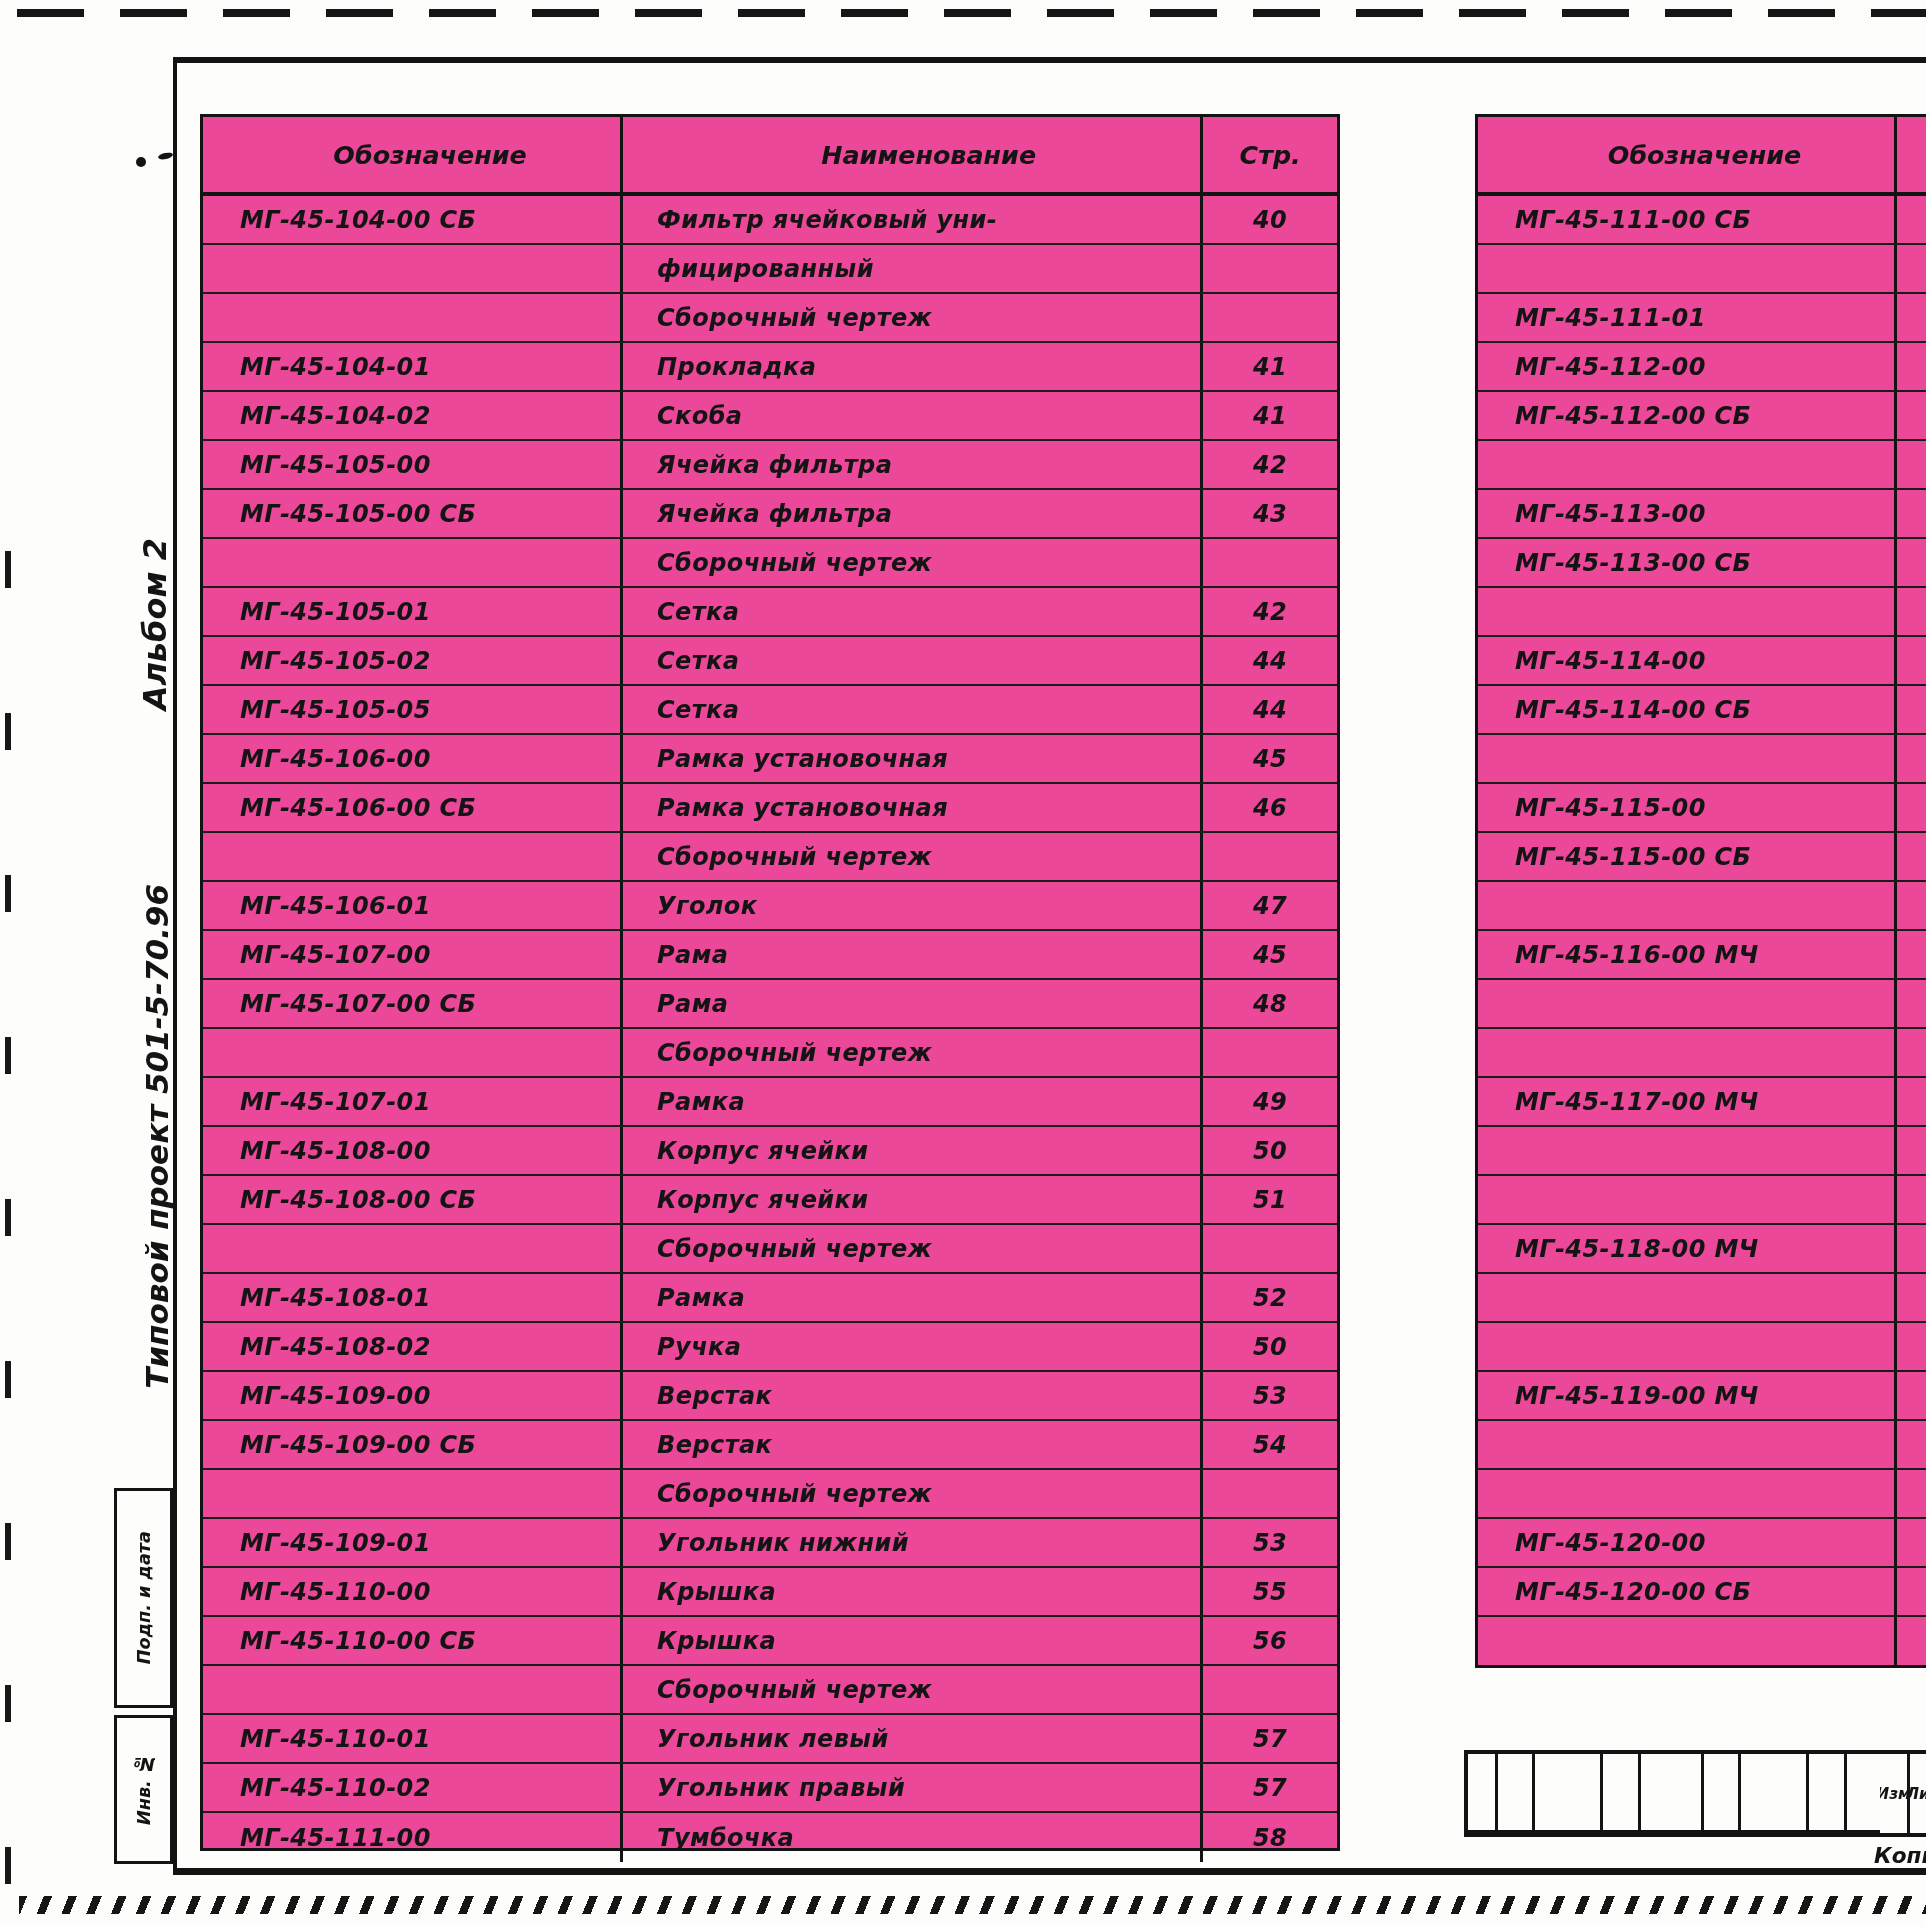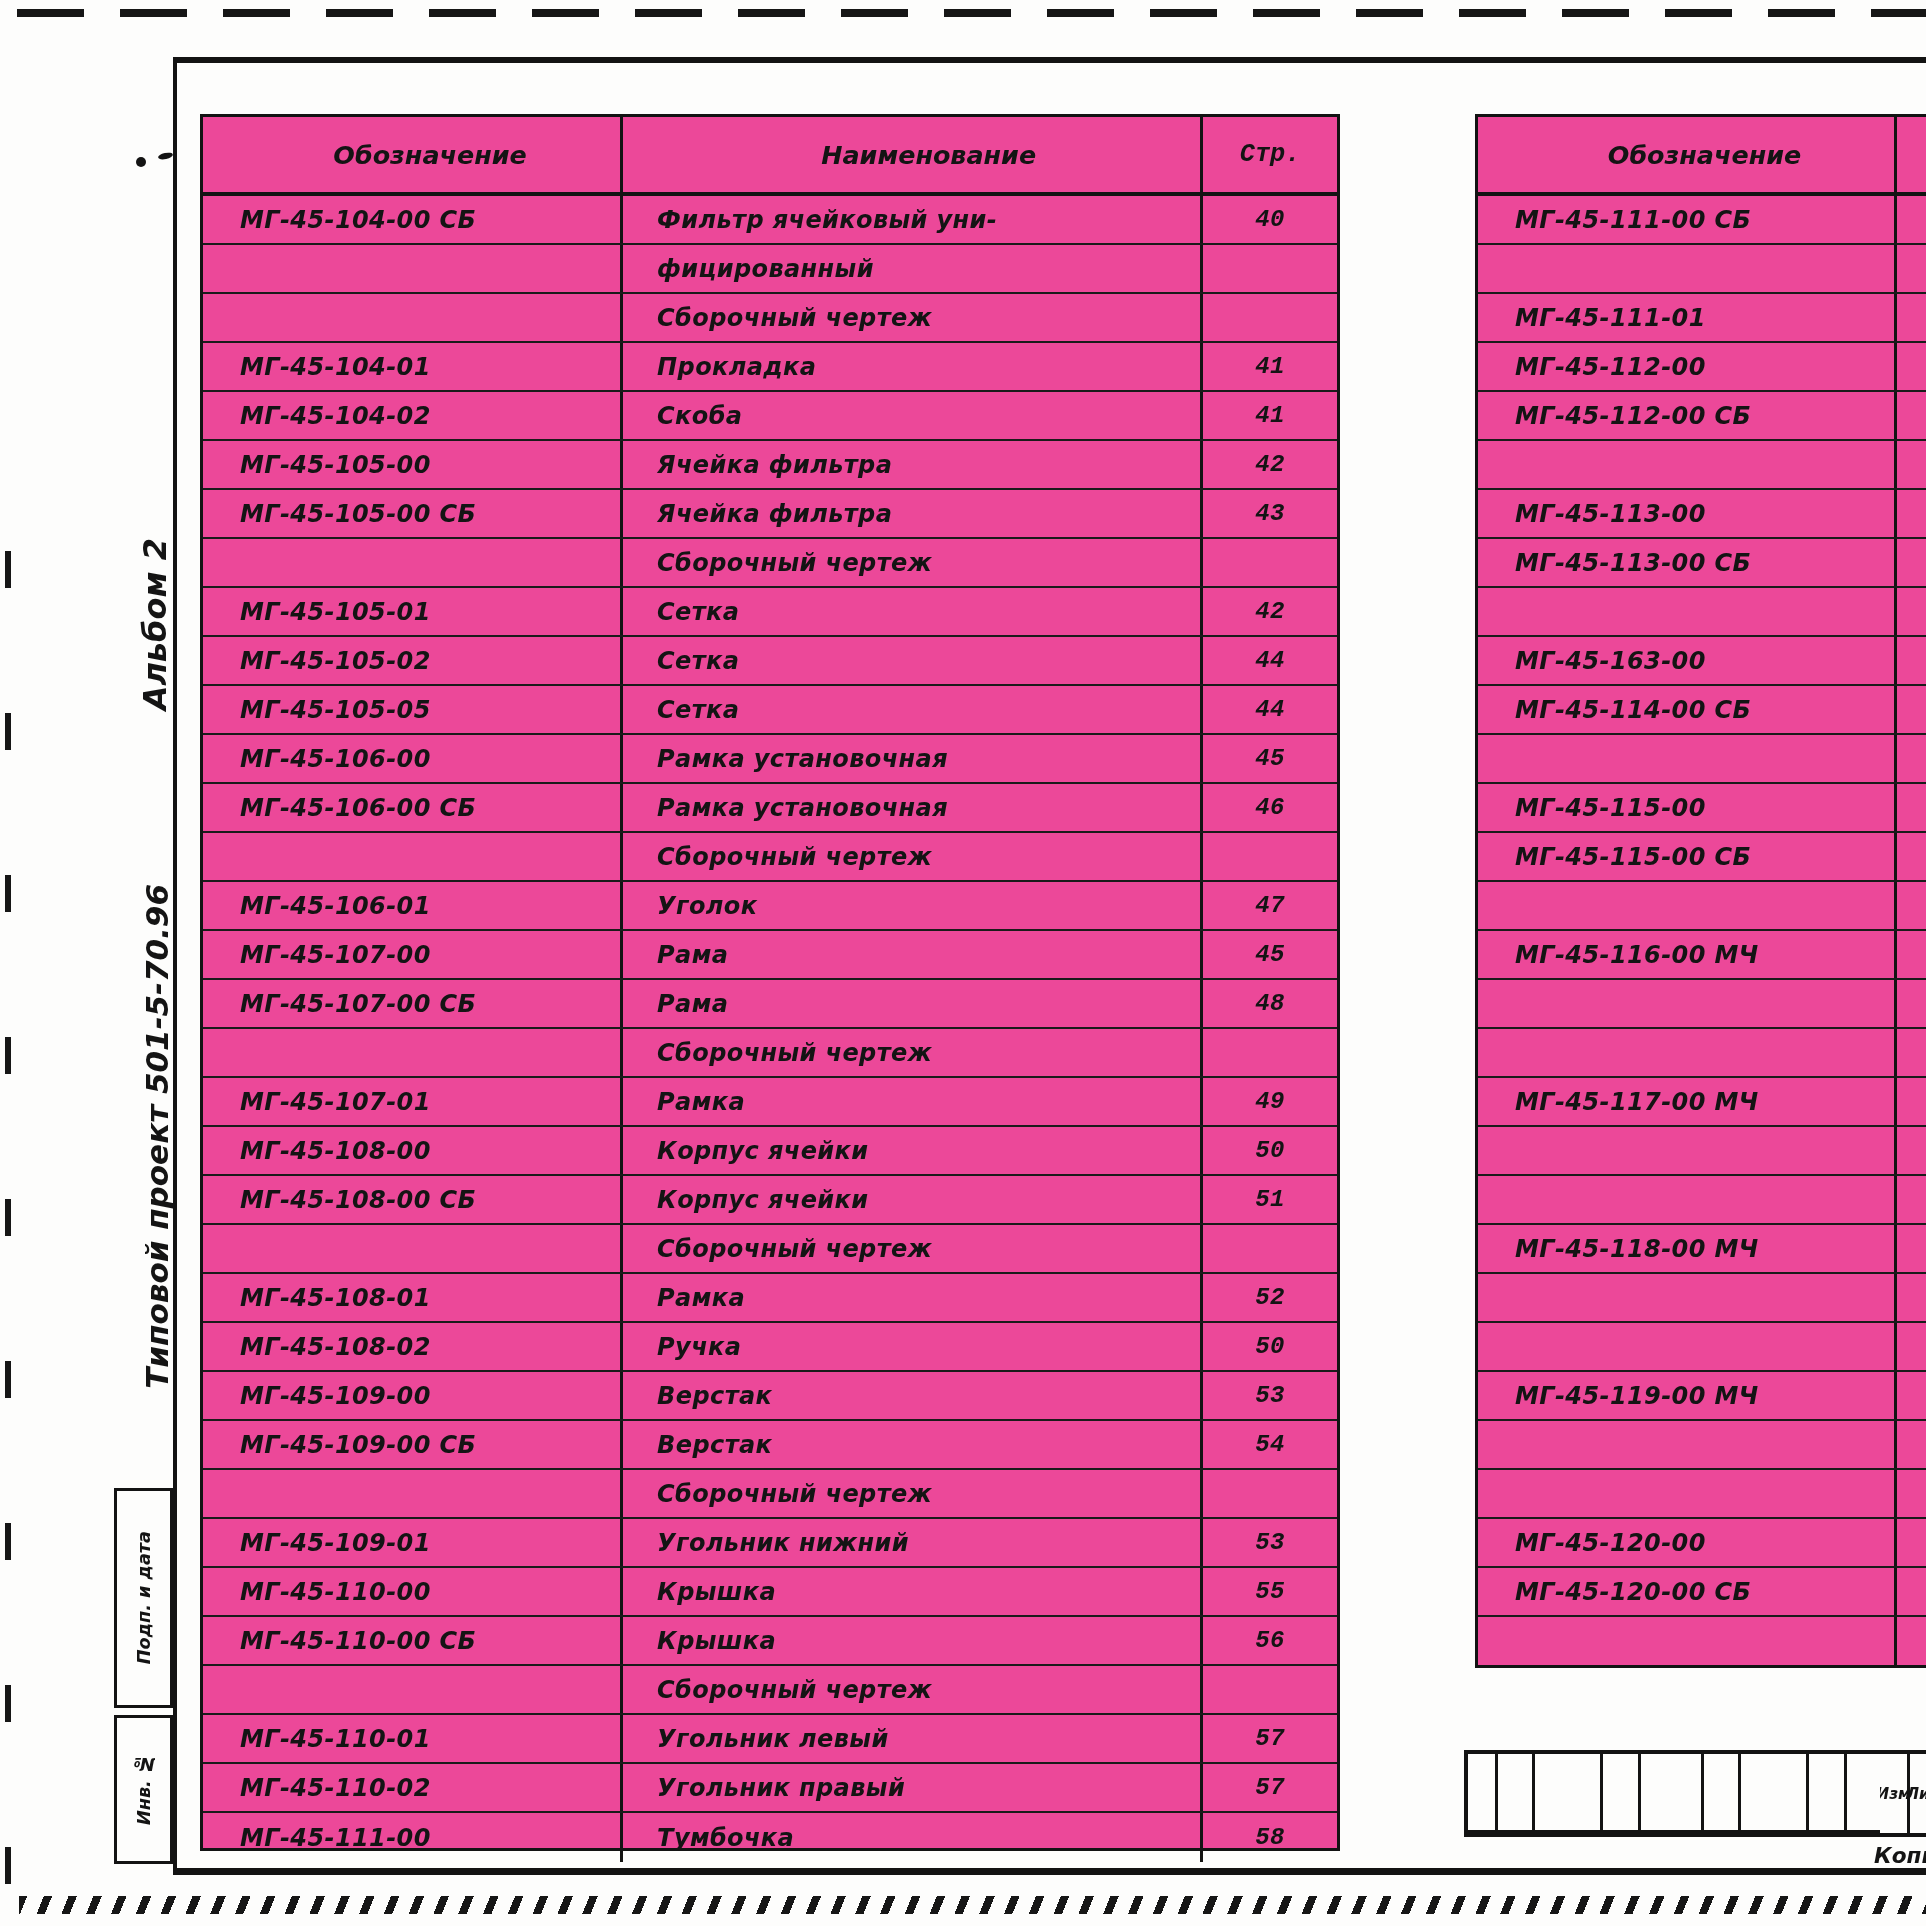--- a/index.html
+++ b/index.html
@@ -60,21 +60,21 @@
   .t-right .trow { height: 49px; }
   .trow:last-child { border-bottom: none; }
   .cell { display: flex; align-items: center; font-size: 24px; font-style: italic;
           font-weight: bold; letter-spacing: 0.4px; border-right: 3.5px solid #131313;
           white-space: nowrap; overflow: hidden; }
   .cell:last-child { border-right: none; }
   .c-des  { padding-left: 37px; }
   .c-name { padding-left: 39px; }
   .c-page { justify-content: center; padding: 0 3.9px; }
 
-  .t-left  .c-des { width: 427px; } .t-left  .c-name { width: 590px; padding-left: 34px; } .t-left  .c-page { width: 136px; font-family: Liberation Mono, monospace; }
+  .t-left  .c-des { width: 427px; } .t-left  .c-name { width: 590px; padding-left: 34px; } .t-left  .c-page { width: 136px; }
   .t-right .c-des { width: 419px; } .t-right .c-name { width: 579px; }
 
   
   .tblock { position: absolute; left: 1464px; top: 1750px; width: 1175px; height: 87px;
             border: 4.6px solid #131313; display: flex; background: #fdfdfc; }
   .rev-grid { width: 206px; display: flex; flex-direction: row; }
   .rev-row { flex: 1; display: flex; border-bottom: 3.1px solid #131313; }
   .rev-row:last-child { border-bottom: none; }
   .rev-cell { display: flex; align-items: center; justify-content: center;
               font-size: 15.4px; font-style: italic; font-weight: bold;
@@ -337,21 +337,21 @@
         </div>
         <div class="trow">
           <div class="cell c-des">МГ-45-113-00 СБ</div>
           <div class="cell c-name">Дверца</div>
         </div>
         <div class="trow">
           <div class="cell c-des"></div>
           <div class="cell c-name">Сборочный чертеж</div>
         </div>
         <div class="trow">
-          <div class="cell c-des">МГ-45-163-00</div>
+          <div class="cell c-des">МГ-45-114-00</div>
           <div class="cell c-name">Ящик</div>
         </div>
         <div class="trow">
           <div class="cell c-des">МГ-45-114-00 СБ</div>
           <div class="cell c-name">Ящик</div>
         </div>
         <div class="trow">
           <div class="cell c-des"></div>
           <div class="cell c-name">Сборочный чертеж</div>
         </div>

